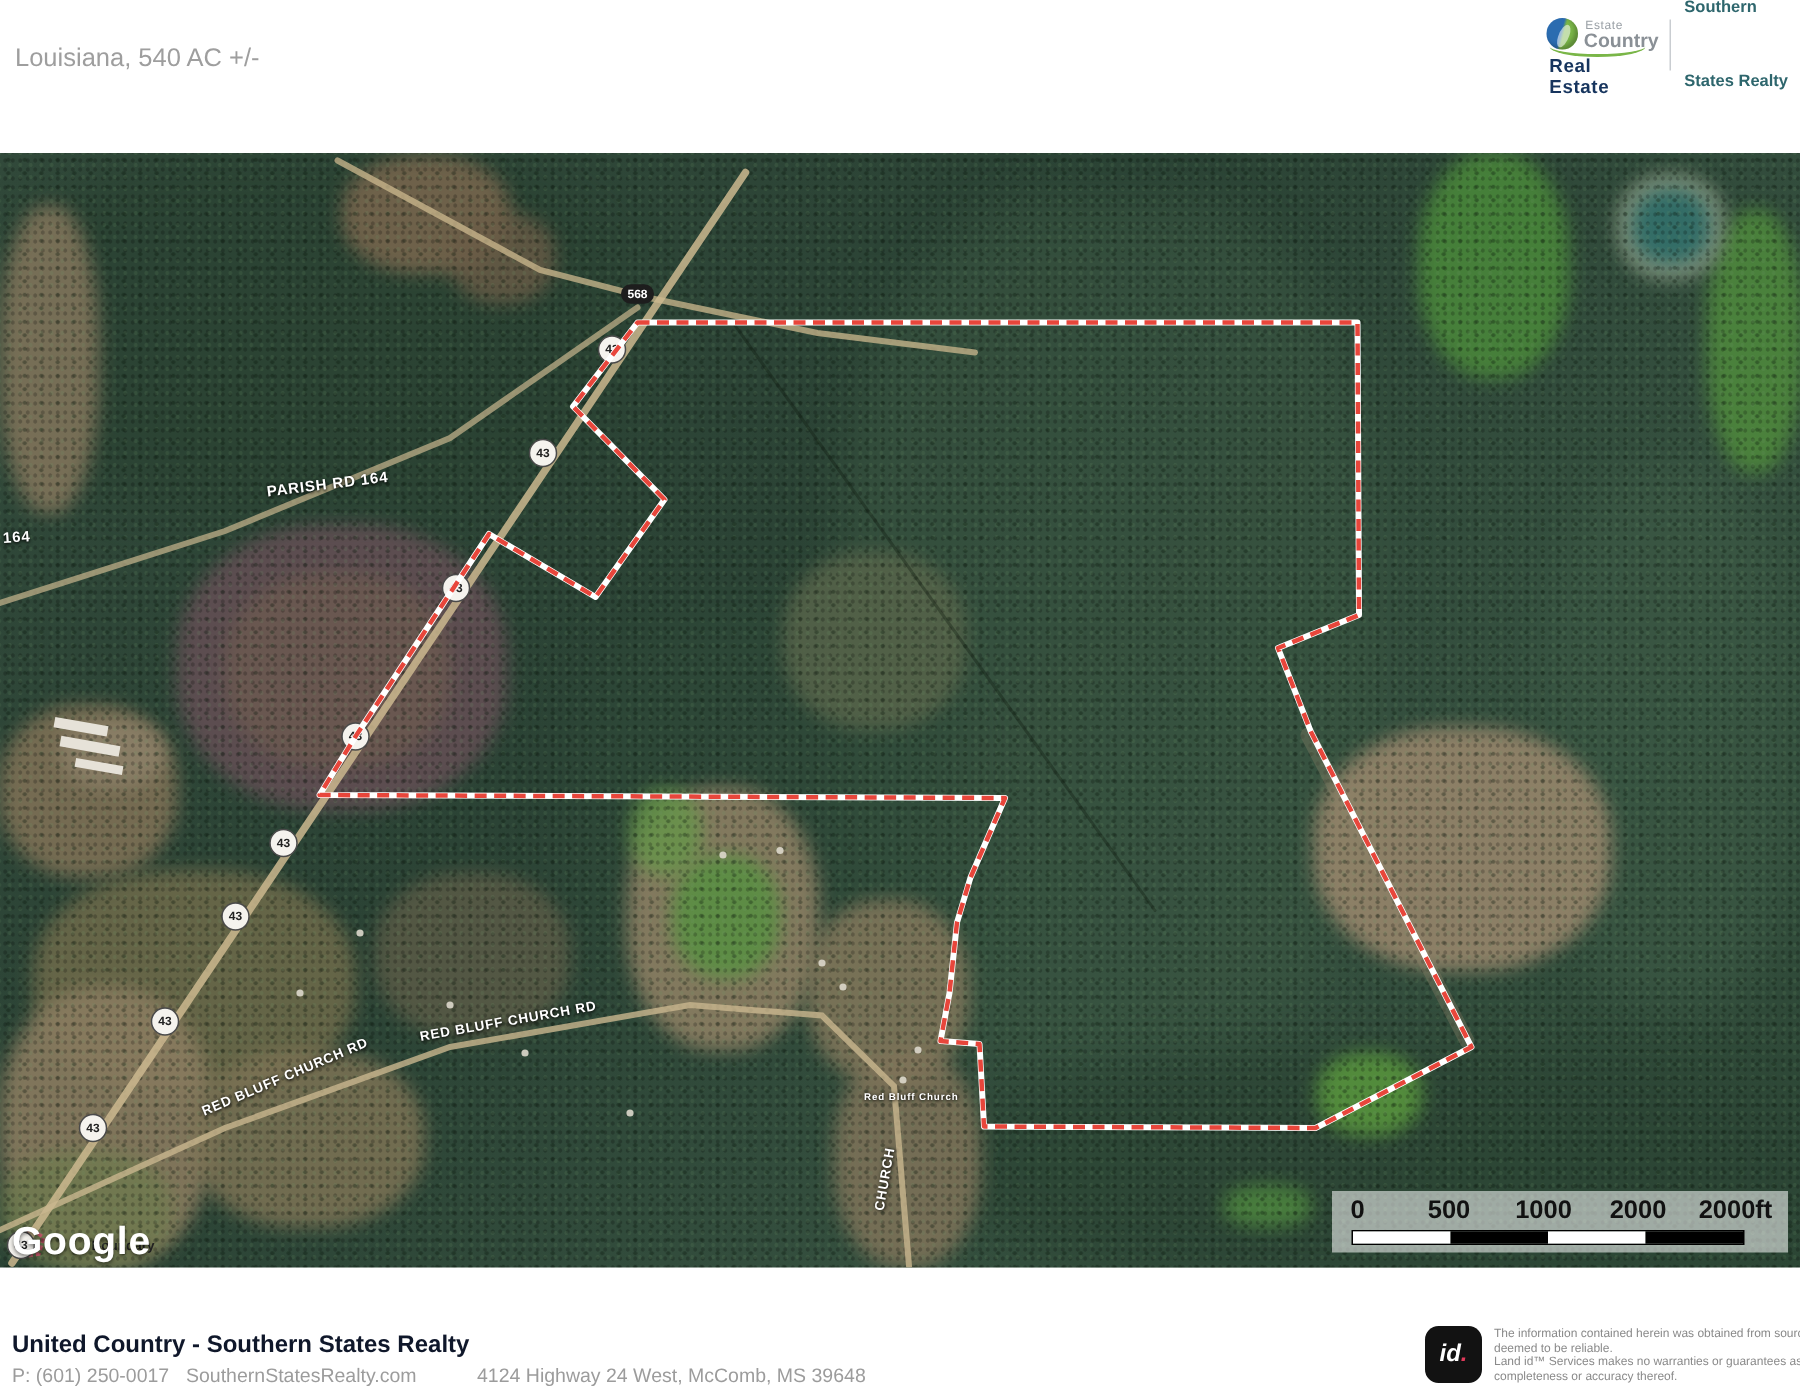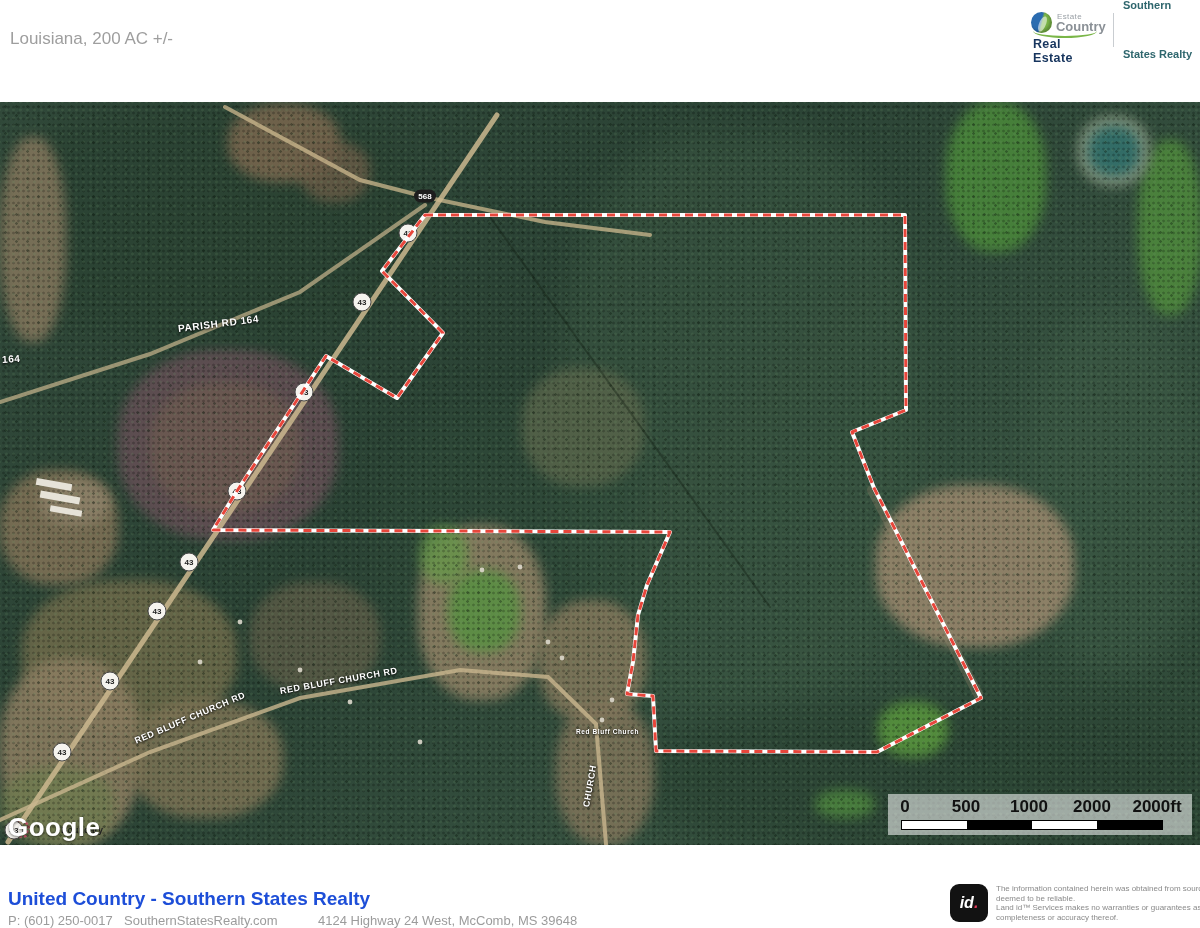--- a/index.html
+++ b/index.html
@@ -57,38 +57,38 @@
             background:rgba(255,255,255,.55);}
   .tick{position:absolute;top:3px;transform:translateX(-50%);font-size:17px;font-weight:bold;color:#111;}
   .scalebar{position:absolute;left:13px;top:26px;width:260px;height:8px;border:1px solid #000;display:flex;}
   .scalebar div{width:65px;height:100%;}
   .sb-w{background:#fff;} .sb-b{background:#000;}
 
   
   .legend{position:absolute;left:8px;top:817px;display:flex;align-items:center;}
   .legend-label{margin-left:29px;font-size:9px;font-weight:bold;color:#222;}
   .footer-left{position:absolute;left:8px;top:888px;width:600px;}
-  .company{font-size:19px;font-weight:bold;color:#1d4ed8;}
+  .company{font-size:16px;font-weight:bold;color:#0f172a;}
   .contact{position:relative;height:16px;margin-top:3px;font-size:13px;color:#9c9c9c;}
   .contact span{position:absolute;top:0;white-space:nowrap;}
   .c-phone{left:0;} .c-web{left:116px;} .c-addr{left:310px;}
   .disclaimer{position:absolute;left:950px;top:884px;display:flex;align-items:flex-start;}
   .landid{width:38px;height:38px;border-radius:9px;background:#121212;color:#fff;display:flex;
           align-items:center;justify-content:center;font-size:16px;font-weight:bold;font-style:italic;flex:none;}
   .landid .dot{color:#e03a5a;}
   .disc-text{margin-left:8px;font-size:8px;line-height:9.6px;color:#8a8a8a;width:210px;}
   .disc-text div{white-space:nowrap;}
 </style>
 </head>
 <body>
 
 <div class="page">
 
   <div class="header">
-    <div class="subtitle">Louisiana, 200 AC +/-</div>
+    <div class="subtitle">Louisiana, 540 AC +/-</div>
     <div class="brand">
       <div class="uc-logo">
         <div class="uc-globe">
             <div class="uc-leaf"></div>
           </div>
         <div class="uc-united">Estate</div>
         <div class="uc-country">Country</div>
         <div class="uc-swoosh"></div>
         <div class="uc-realestate">Real Estate</div>
       </div>

